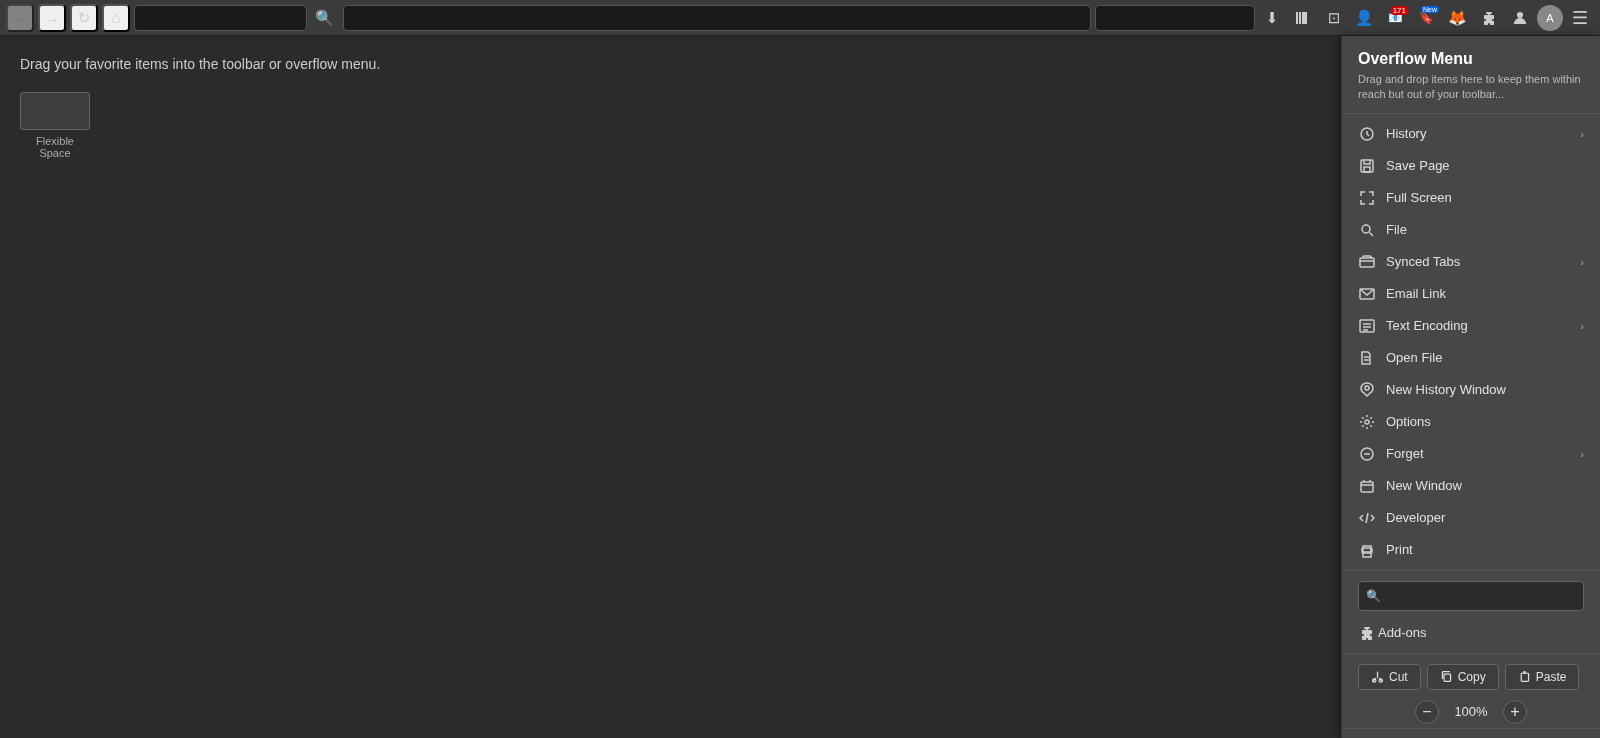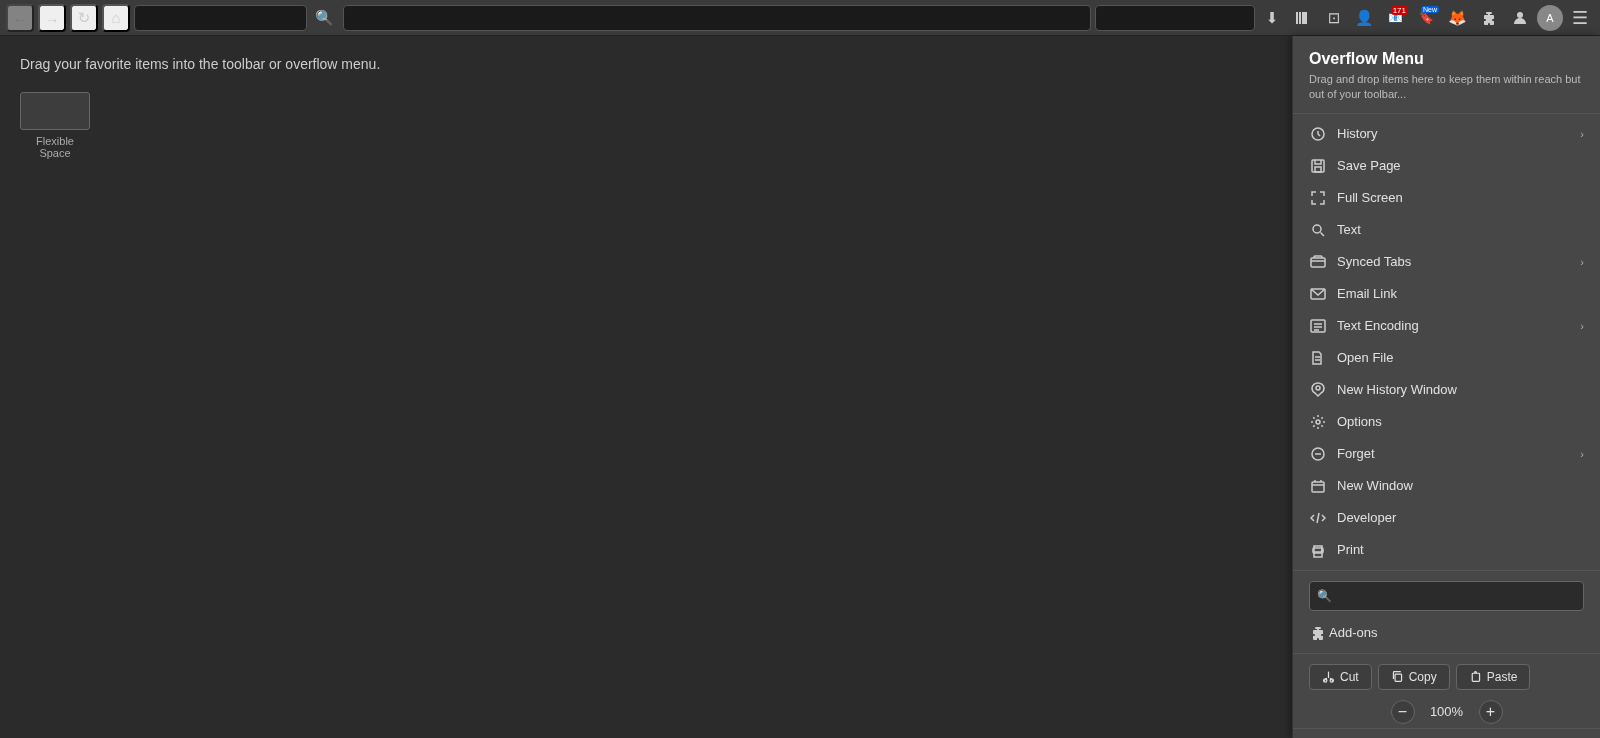--- a/index.html
+++ b/index.html
@@ -98,21 +98,21 @@
       margin-top: 5px;
       text-align: center;
       width: 70px;
     }
 
     
     .overflow-panel {
       position: absolute;
       right: 0;
       top: 0;
-      width: 308px;
+      width: 259px;
       background: #474747;
       border-left: 1px solid #333;
       height: 100%;
       display: flex;
       flex-direction: column;
       box-shadow: -2px 0 8px rgba(0,0,0,0.4);
     }
 
     .overflow-header {
       padding: 14px 16px 10px;
@@ -385,21 +385,21 @@
         <span class="menu-item-label">Full Screen</span>
       </div>
 
       <div class="menu-item">
         <span class="menu-item-icon">
           <svg class="icon-svg" viewBox="0 0 16 16" fill="none" stroke="currentColor" stroke-width="1.5">
               <circle cx="7" cy="7" r="4"></circle>
               <line x1="10.5" y1="10.5" x2="14" y2="14"></line>
             </svg>
         </span>
-        <span class="menu-item-label">Text</span>
+        <span class="menu-item-label">File</span>
       </div>
 
       <div class="menu-item">
         <span class="menu-item-icon">
           <svg class="icon-svg" viewBox="0 0 16 16" fill="none" stroke="currentColor" stroke-width="1.5">
               <rect x="1" y="4" width="14" height="9" rx="1"></rect>
               <path d="M4 4V3a1 1 0 011-1h6a1 1 0 011 1v1"></path>
               <line x1="1" y1="7" x2="15" y2="7"></line>
             </svg>
         </span>

